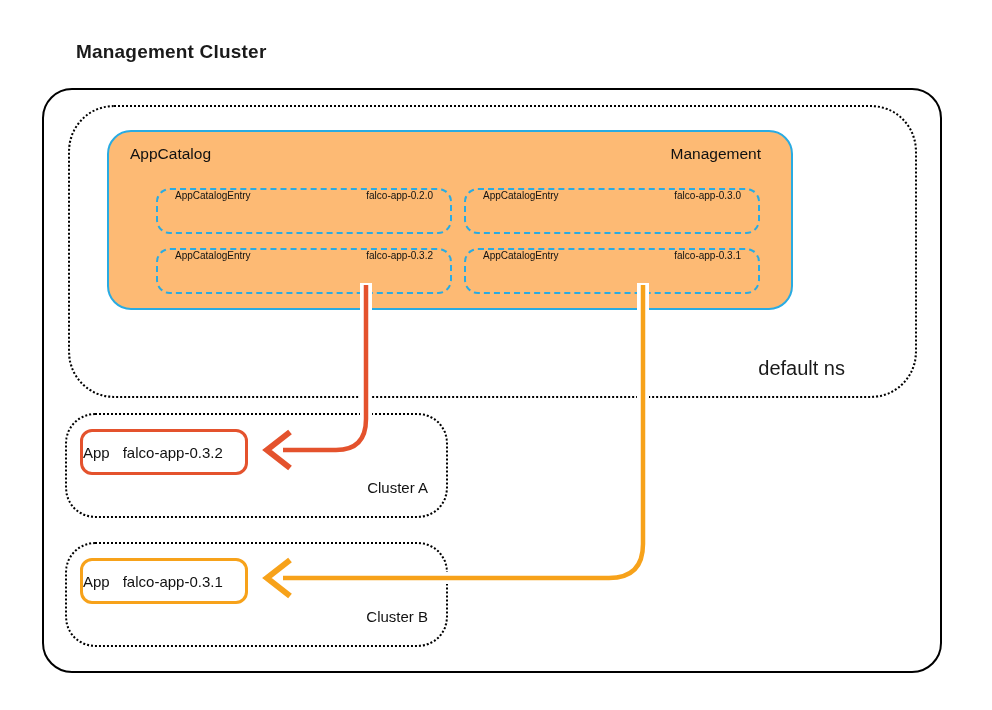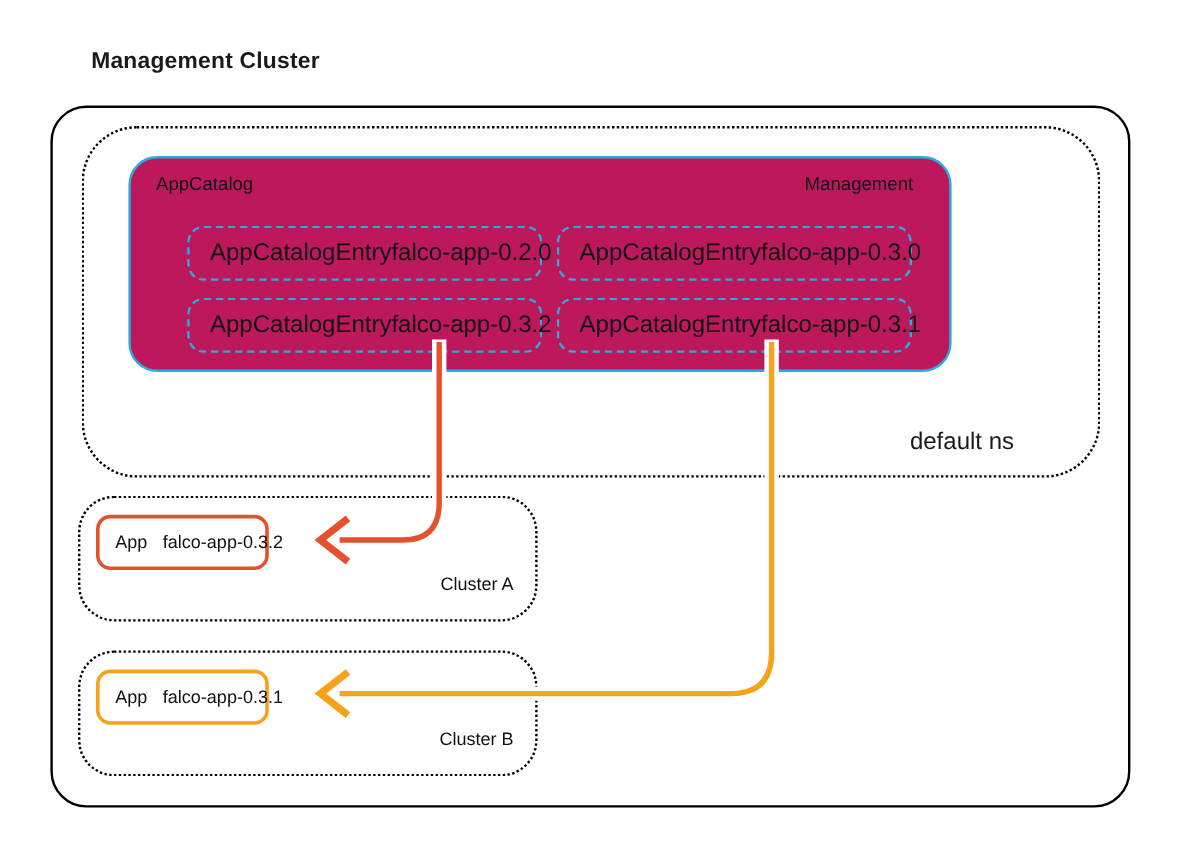--- a/index.html
+++ b/index.html
@@ -22,49 +22,49 @@
     border: 2px dotted #000; border-radius: 46px;
   }
   .ns-label {
     position: absolute; right: 70px; bottom: 16px;
     font-size: 20px; color: #1a1a1a;
   }
 
   .catalog-box {
     left: 107px; top: 130px; width: 686px; height: 180px;
     border: 2px solid #29ABE2; border-radius: 24px;
-    background: #be185d;
+    background: #fdba74;
   }
   .catalog-label { position: absolute; left: 21px; top: 13px; font-size: 15.5px; }
   .provider-label { position: absolute; right: 30px; top: 13px; font-size: 15.5px; }
 
   .entry {
     position: absolute; width: 296px; height: 46px;
     border: 2px dashed #29ABE2; border-radius: 14px;
-    display: flex; align-items: center; justify-content: space-between;
-    padding: 0 17px; font-size: 20px; white-space: nowrap;
+    display: flex; align-items: flex-start; justify-content: space-between;
+    padding: 0 17px; font-size: 10px; white-space: nowrap;
   }
   .entry.r1c1 { left: 47px;  top: 56px; }
   .entry.r1c2 { left: 355px; top: 56px; }
   .entry.r2c1 { left: 47px;  top: 116px; }
   .entry.r2c2 { left: 355px; top: 116px; }
 
   .cluster-box {
     width: 383px; height: 105px; left: 65px;
     border: 2px dotted #000; border-radius: 30px;
   }
   .cluster-a { top: 413px; }
   .cluster-b { top: 542px; }
   .cluster-label { position: absolute; right: 18px; bottom: 20px; font-size: 15px; }
 
   .app-box {
-    position: absolute; left: 13px; top: 14px; width: 144px; height: 46px;
+    position: absolute; left: 13px; top: 14px; width: 168px; height: 46px;
     border: 3px solid #999; border-radius: 12px; background: #fff;
     display: flex; align-items: center; gap: 13px;
-    padding-left: 13px; font-size: 15px; white-space: nowrap;
+    font-size: 15px; white-space: nowrap;
   }
 
   .arrow-layer { left: 0; top: 0; width: 992px; height: 710px; z-index: 5; pointer-events: none; }
 </style>
 </head>
 <body>
 
 <div class="abs page-title">Management Cluster</div>
 
 <div class="abs outer-box"></div>

